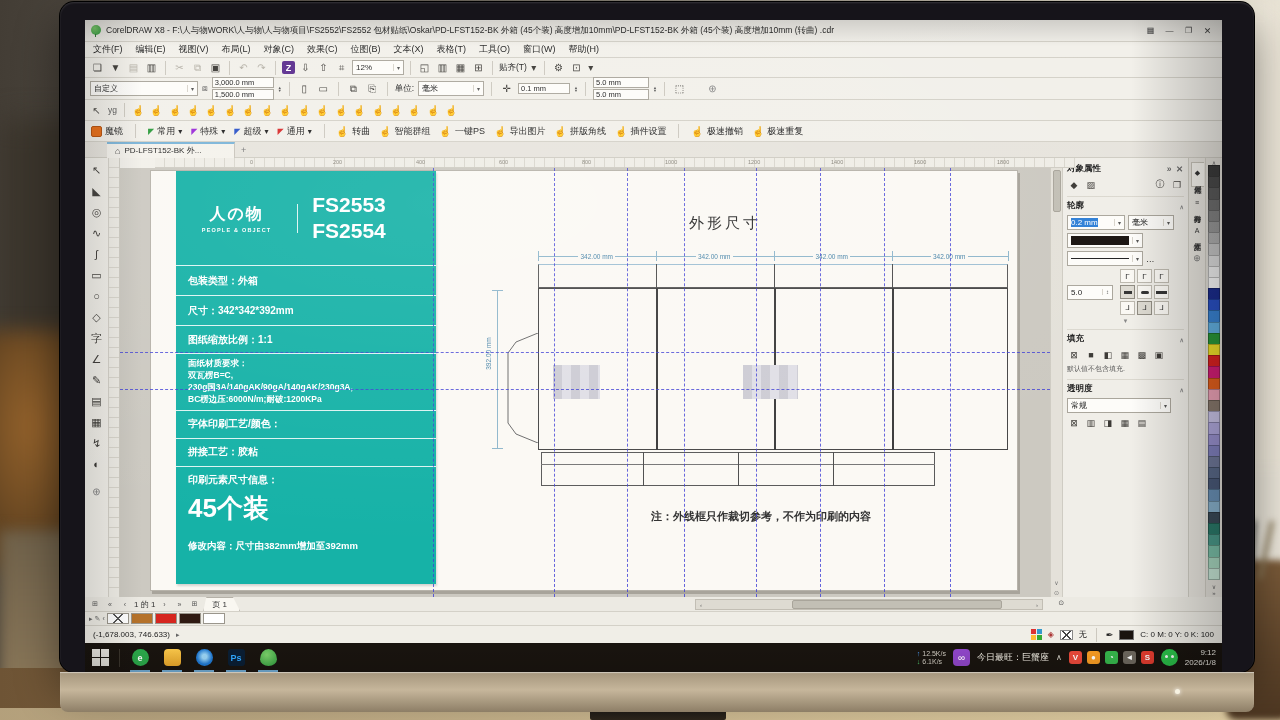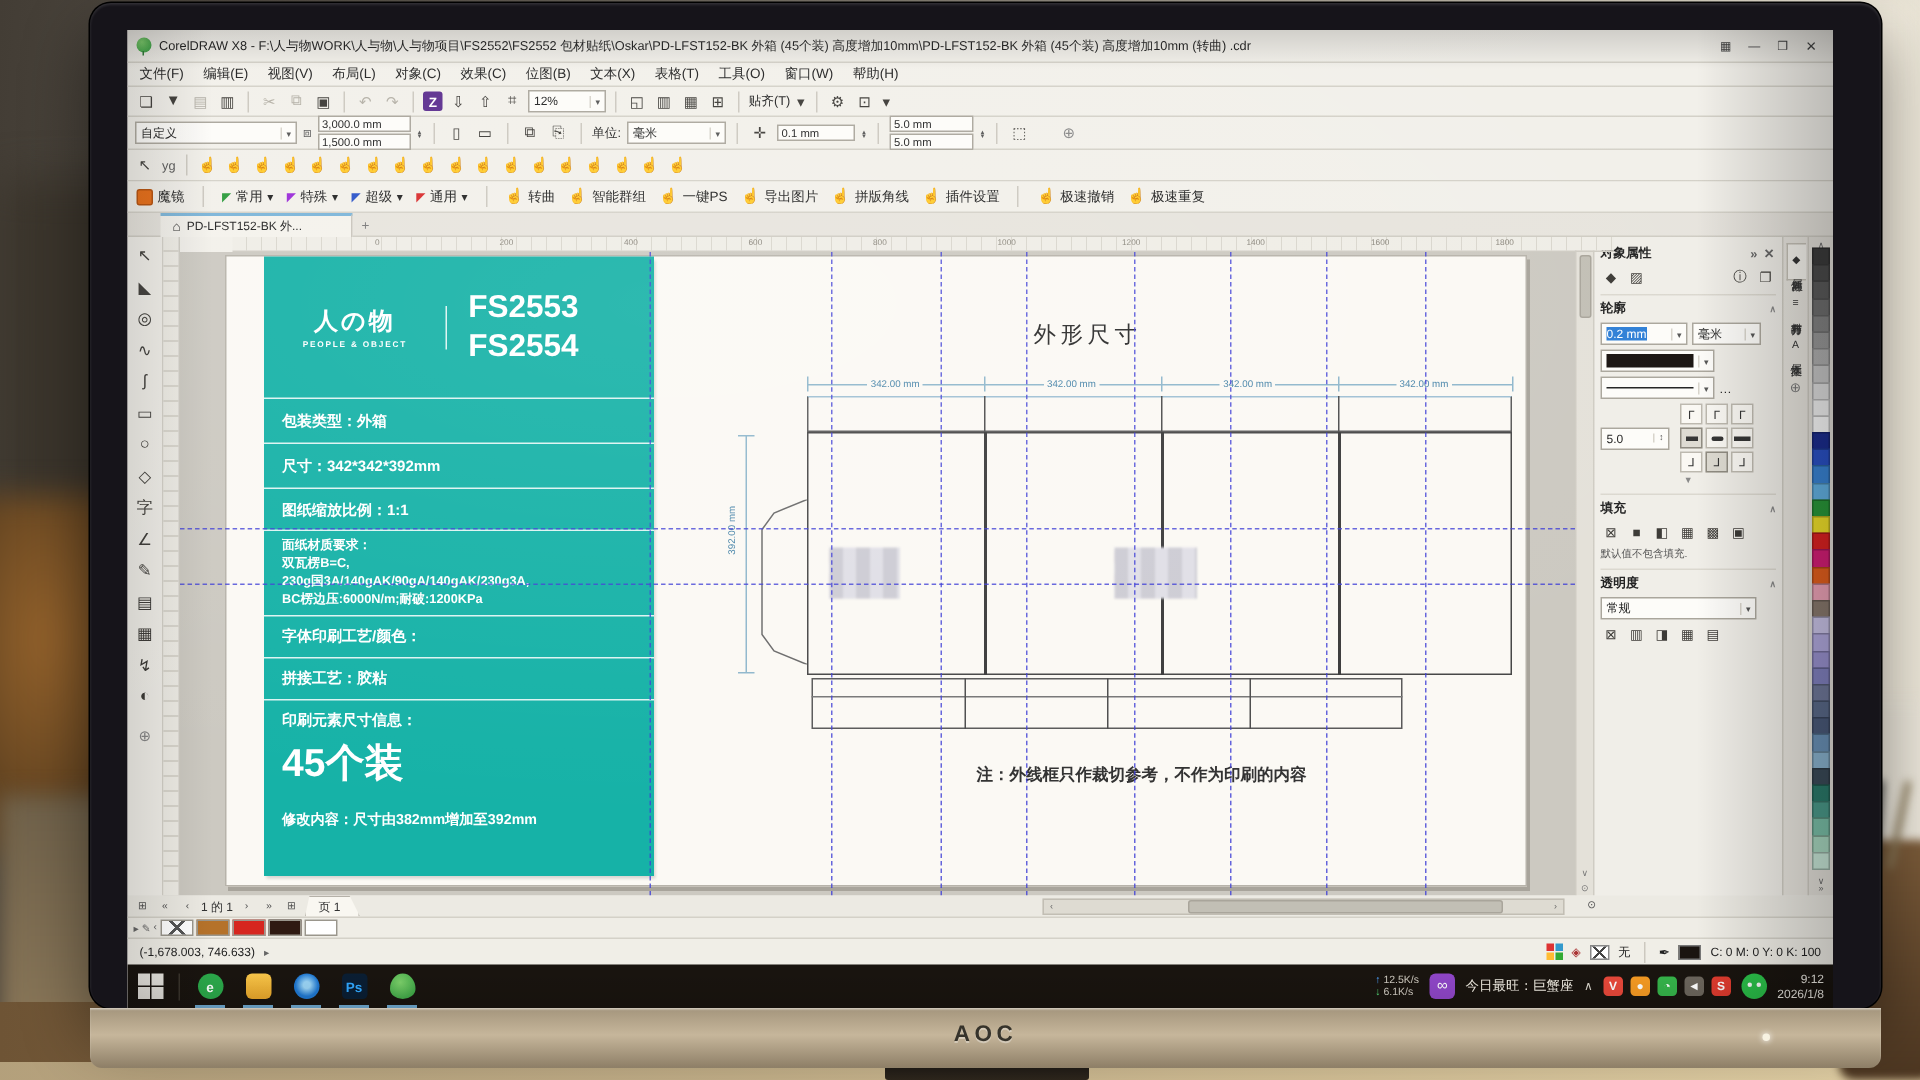--- a/index.html
+++ b/index.html
@@ -222,21 +222,20 @@
   <div class="blob" id="pen-cup">
     <div class="pen" style="left:10px;background:#caa88a;transform:rotate(-8deg);"></div>
     <div class="pen" style="left:24px;background:#3a3a3a;transform:rotate(4deg);"></div>
     <div class="pen" style="left:38px;background:#8a7a5a;transform:rotate(12deg);"></div>
   </div>
 </div>
 
 <div class="abs" id="monitor"></div>
 <div class="abs" id="stand"></div>
 <div class="abs" id="chin">
-  <div id="aoc">AOC</div>
   <div id="power-led"></div>
 </div>
 
 <div class="abs" id="screen">
 
   <div class="uirow" id="titlebar">
     <span id="cdr-balloon">
         <i></i>
         <b></b>
       </span>

